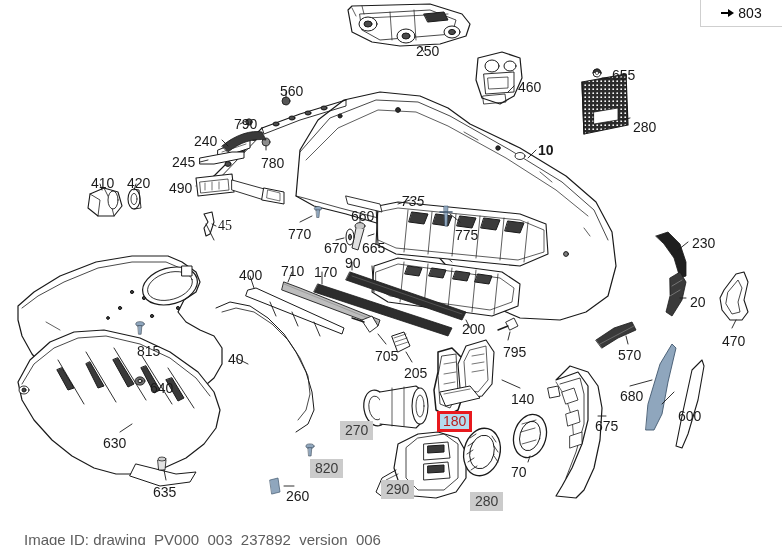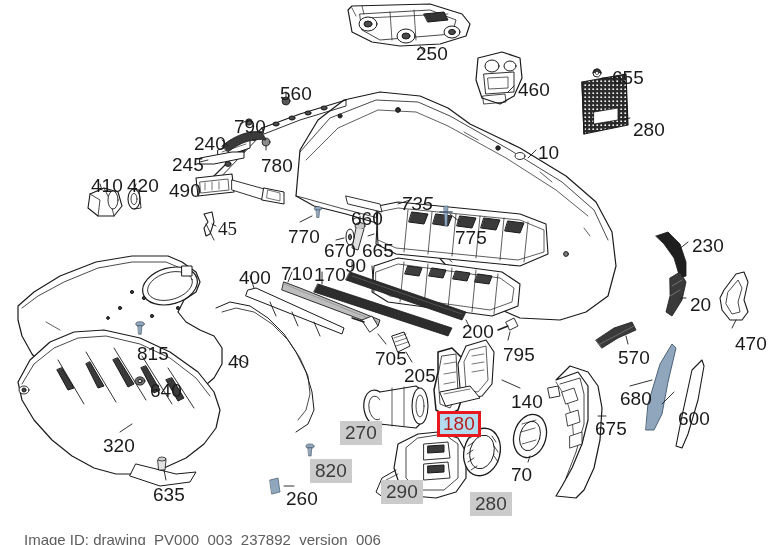--- a/index.html
+++ b/index.html
@@ -73,21 +73,21 @@
     position: absolute;
     left: 0;
     top: 0;
     width: 782px;
     height: 545px;
   }
   
   .lbl {
     position: absolute;
     font-family: "Liberation Sans", sans-serif;
-    font-size: 19px;
+    font-size: 14px;
     color: #1a1a1a;
     white-space: nowrap;
     line-height: 1;
     cursor: pointer;
     user-select: none;
   }
   .lbl.gray {
     background: #cbcbcb;
     color: #3c3c3c;
     padding: 2px 5px 3px 5px;
@@ -555,57 +555,61 @@
   <div id="labels">
       <div class="lbl" style="left: 416px; top: 44px;">250</div>
       <div class="lbl" style="left: 518px; top: 80px;">460</div>
       <div class="lbl" style="left: 612px; top: 68px;">655</div>
       <div class="lbl" style="left: 633px; top: 120px;">280</div>
       <div class="lbl" style="left: 280px; top: 84px;">560</div>
       <div class="lbl" style="left: 234px; top: 117px;">790</div>
       <div class="lbl" style="left: 194px; top: 134px;">240</div>
       <div class="lbl" style="left: 172px; top: 155px;">245</div>
       <div class="lbl" style="left: 261px; top: 156px;">780</div>
-      <div class="lbl" style="left: 538px; top: 143px;">10</div>
+      <div class="lbl" style="left: 538px; top: 143px; font-weight: bold;">10</div>
       <div class="lbl" style="left: 91px; top: 176px;">410</div>
       <div class="lbl" style="left: 127px; top: 176px;">420</div>
       <div class="lbl" style="left: 169px; top: 181px;">490</div>
       <div class="lbl" style="left: 401px; top: 194px; font-style: italic;">735</div>
       <div class="lbl" style="left: 218px; top: 219px; font-family: Liberation Serif, serif;">45</div>
       <div class="lbl" style="left: 351px; top: 209px;">660</div>
       <div class="lbl" style="left: 288px; top: 227px;">770</div>
       <div class="lbl" style="left: 324px; top: 241px;">670</div>
       <div class="lbl" style="left: 362px; top: 241px;">665</div>
       <div class="lbl" style="left: 455px; top: 228px;">775</div>
       <div class="lbl" style="left: 692px; top: 236px;">230</div>
       <div class="lbl" style="left: 345px; top: 256px;">90</div>
       <div class="lbl" style="left: 239px; top: 268px;">400</div>
       <div class="lbl" style="left: 281px; top: 264px;">710</div>
       <div class="lbl" style="left: 314px; top: 265px;">170</div>
       <div class="lbl" style="left: 690px; top: 295px;">20</div>
-      <div class="lbl" style="left: 722px; top: 334px; margin-left: 13px;">470</div>
+      <div class="lbl" style="left: 722px; top: 334px;">470</div>
       <div class="lbl" style="left: 462px; top: 322px;">200</div>
       <div class="lbl" style="left: 137px; top: 344px;">815</div>
       <div class="lbl" style="left: 228px; top: 352px;">40</div>
       <div class="lbl" style="left: 375px; top: 349px;">705</div>
       <div class="lbl" style="left: 503px; top: 345px;">795</div>
       <div class="lbl" style="left: 618px; top: 348px;">570</div>
       <div class="lbl" style="left: 404px; top: 366px;">205</div>
       <div class="lbl" style="left: 150px; top: 381px;">640</div>
       <div class="lbl" style="left: 511px; top: 392px;">140</div>
       <div class="lbl" style="left: 620px; top: 389px;">680</div>
       <div class="lbl" style="left: 678px; top: 409px;">600</div>
       <div class="lbl" style="left: 595px; top: 419px;">675</div>
-      <div class="lbl" style="left: 103px; top: 436px;">320</div>
+      <div class="lbl" style="left: 103px; top: 436px;">630</div>
       <div class="lbl" style="left: 511px; top: 465px;">70</div>
       <div class="lbl" style="left: 153px; top: 485px;">635</div>
       <div class="lbl" style="left: 286px; top: 489px;">260</div>
       <div class="lbl gray" style="left: 340px; top: 421px;">270</div>
       <div class="lbl gray" style="left: 310px; top: 459px;">820</div>
       <div class="lbl gray" style="left: 381px; top: 480px;">290</div>
       <div class="lbl gray" style="left: 470px; top: 492px; text-align: center;">280</div>
       <div class="lbl sel" style="left: 437px; top: 411px;">180</div>
     </div>
 
+  <div id="nav-chip">
+    <span class="arrow-ico"></span>
+    <span class="chip-label">803</span>
+  </div>
 
   <div id="caption">Image ID: drawing_PV000_003_237892_version_006</div>
 
 </div>
 
 </body></html>

